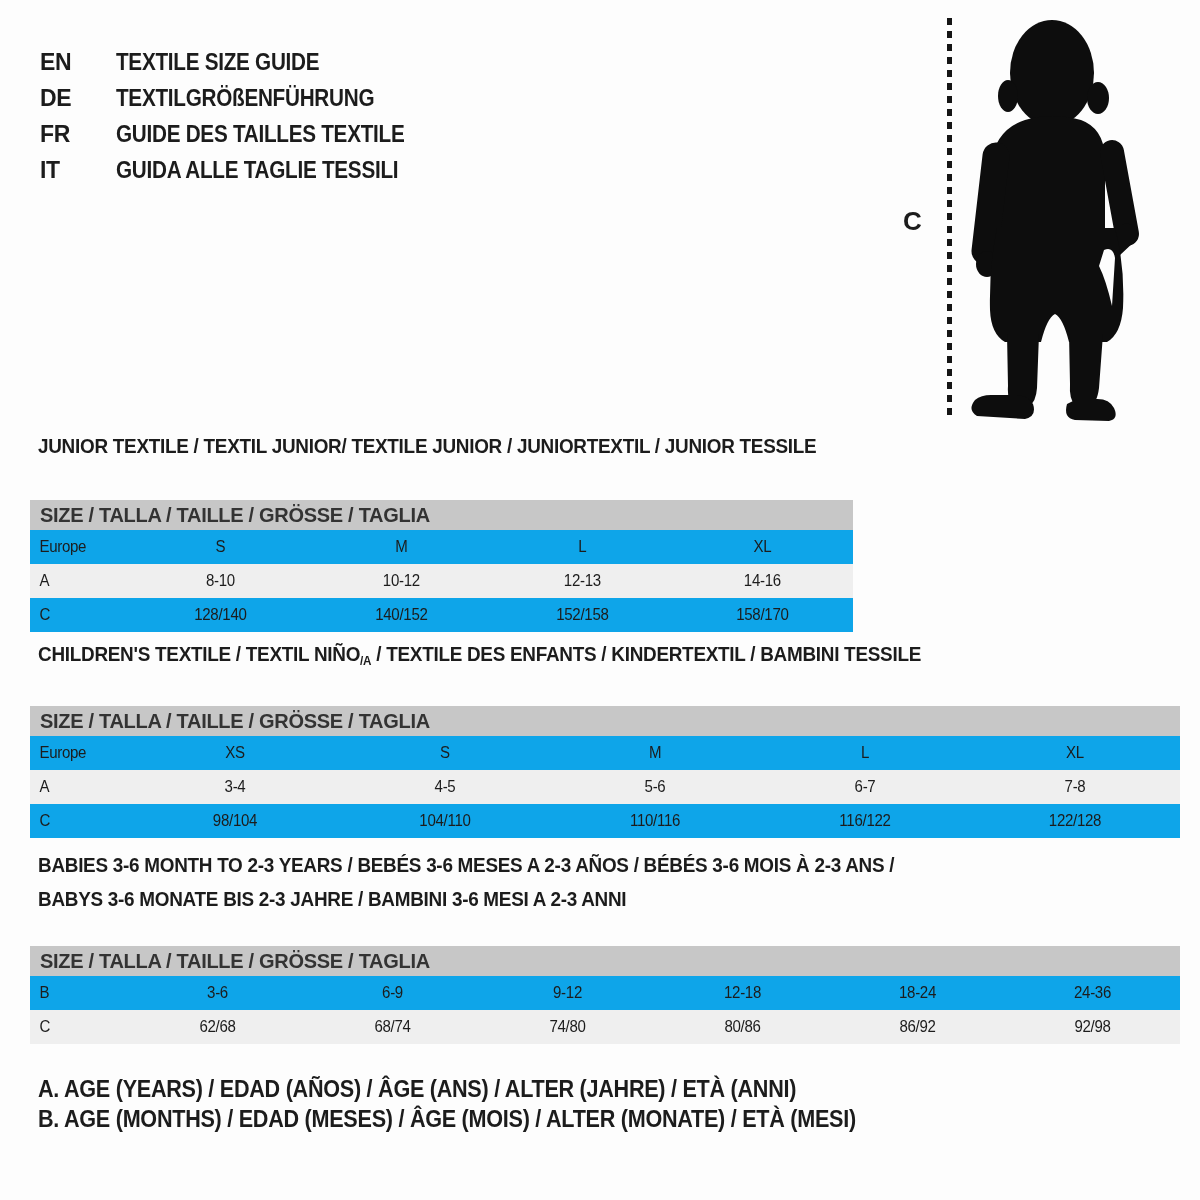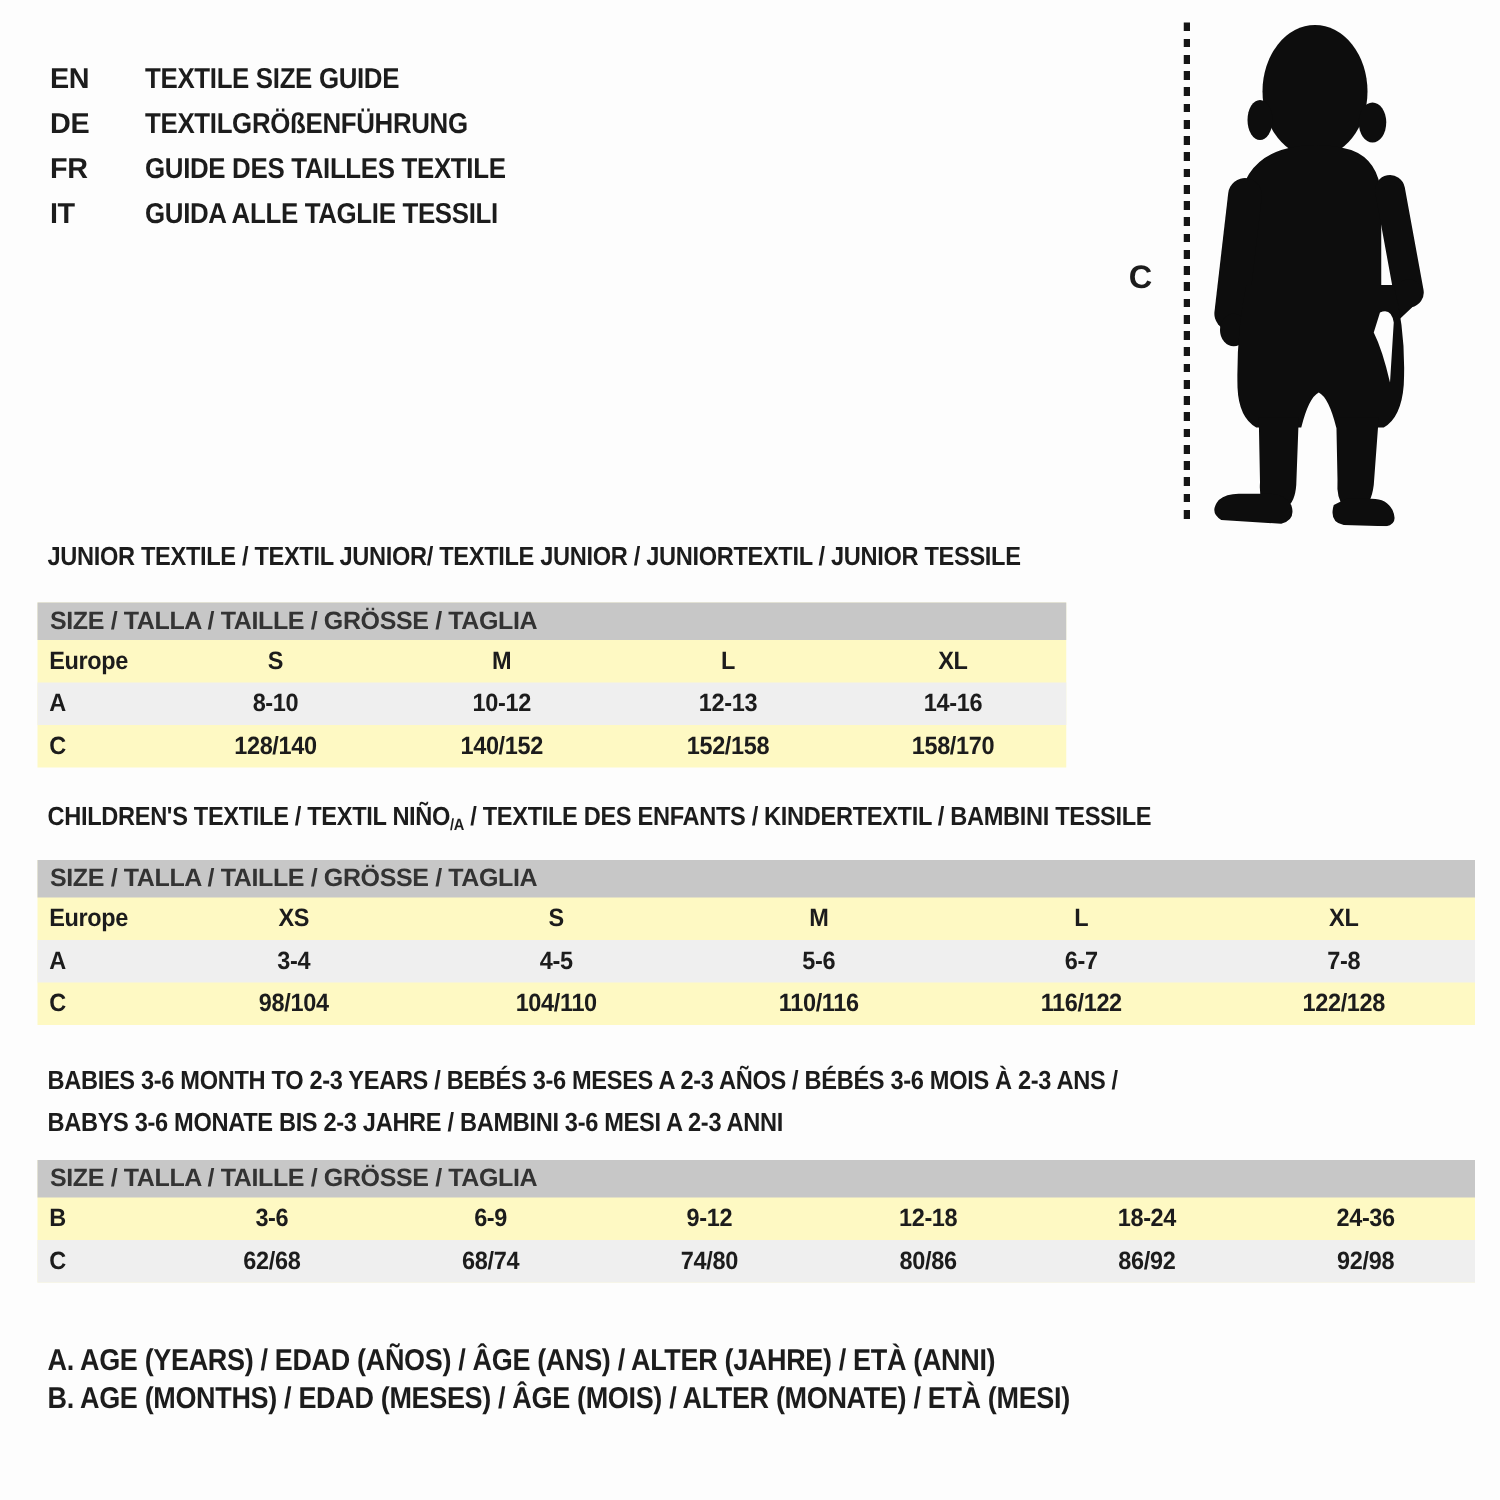--- a/index.html
+++ b/index.html
@@ -21,24 +21,24 @@
   .dash-line{left:947px;top:18px;width:5px;height:398px;
     background:repeating-linear-gradient(to bottom,#151515 0 7px,transparent 7px 13px);}
   .c-label{left:903px;top:206px;font-weight:bold;font-size:26px;}
   .baby-svg{left:963px;top:16px;}
 
   
   .sec-title{font-weight:bold;font-size:21px;letter-spacing:-.3px;white-space:nowrap;}
   .sub{font-size:13px;vertical-align:-4px;font-weight:bold;}
 
   
-  .size-table{background:#fef9c3;}
+  .size-table{background:#0ea5e9;margin-top:18px;}
   .t-header{height:30px;line-height:30px;background:#c7c7c7;color:#333;
     font-weight:bold;font-size:20px;padding-left:10px;letter-spacing:-.3px;box-sizing:border-box;}
-  .t-row{display:grid;height:34px;align-items:center;font-weight:bold;font-size:20px;letter-spacing:-.3px;}
+  .t-row{display:grid;height:34px;align-items:center;font-weight:normal;font-size:16px;letter-spacing:-.3px;}
   .t-row.alt{background:#efefef;}
   .cols4{grid-template-columns:100px repeat(4,1fr);}
   .cols5{grid-template-columns:100px repeat(5,1fr);}
   .cols6{grid-template-columns:100px repeat(6,1fr);}
   .t-cell{text-align:center;transform:scaleX(.94);}
   .t-label{text-align:left;padding-left:10px;transform:scaleX(.94);transform-origin:0 50%;}
 
   
   .legend-line{height:30px;line-height:30px;font-weight:bold;font-size:24px;letter-spacing:-.3px;white-space:nowrap;}
 </style>

